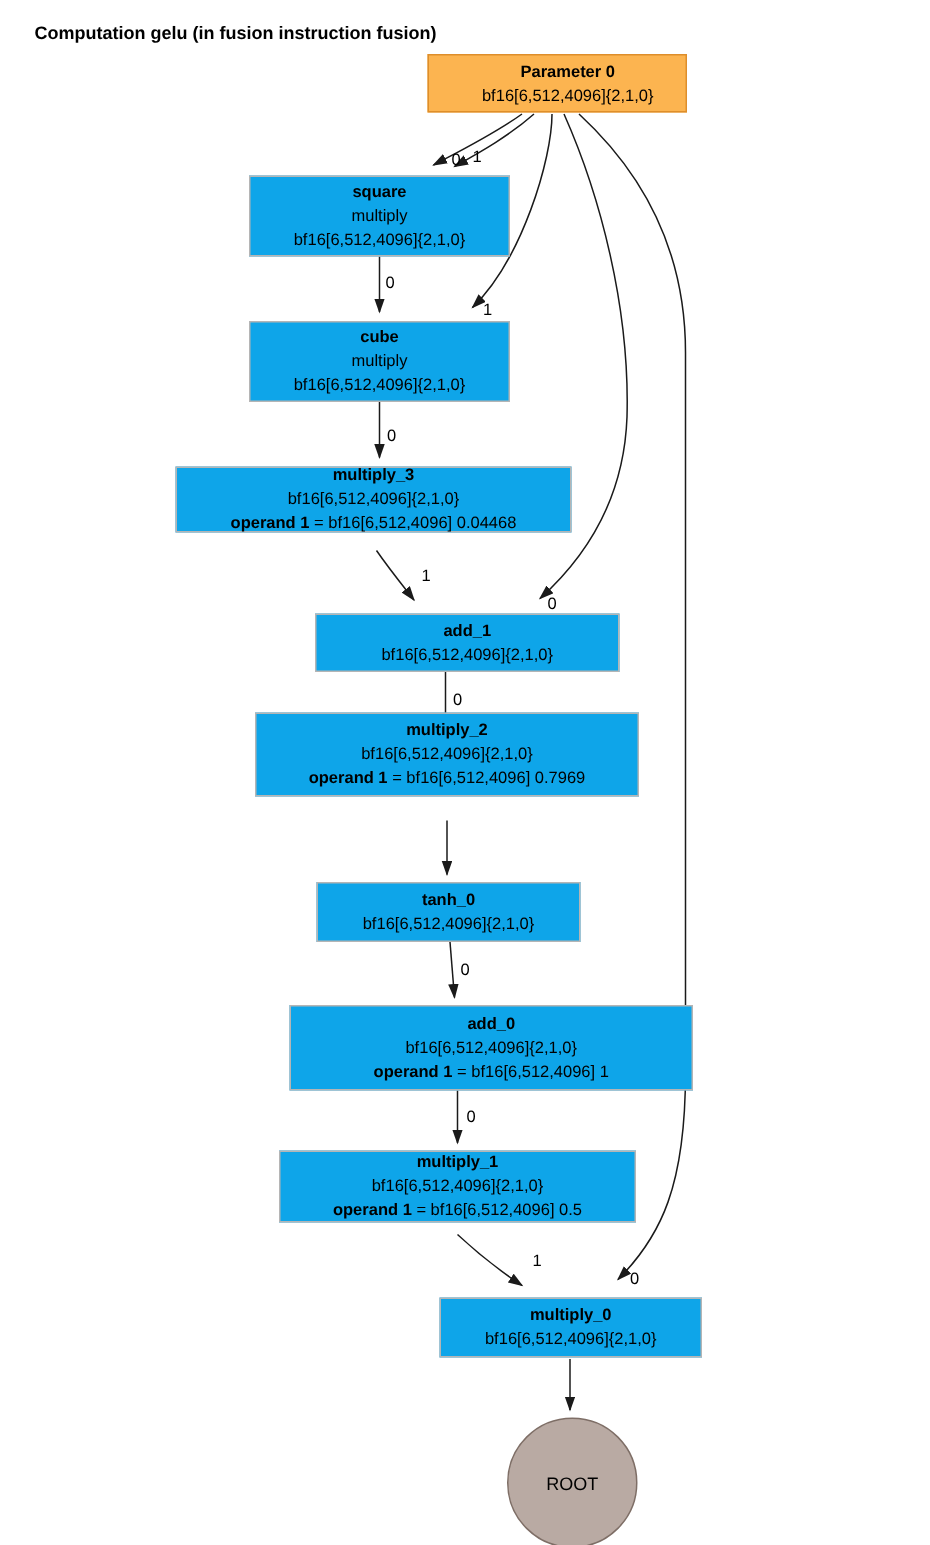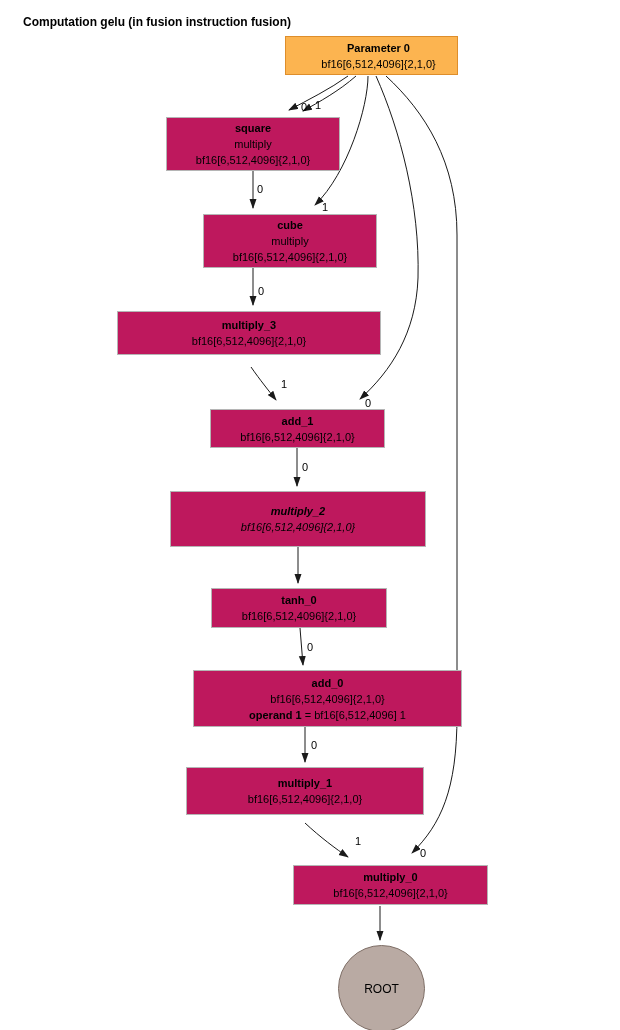--- a/index.html
+++ b/index.html
@@ -6,21 +6,21 @@
   body{
     width:620px;height:1030px;position:relative;background:#ffffff;
     font-family:"Liberation Sans", sans-serif;color:#000;overflow:hidden;
   }
   #graph-title{
     position:absolute;left:0;top:15px;width:560px;text-align:left;
     font-size:12px;font-weight:bold;margin-left:23px;
   }
   svg.edges{position:absolute;left:0;top:0;pointer-events:none;}
   .node{
-    position:absolute;background:#be185d;border:1px solid #b5b5b5;
+    position:absolute;background:#0ea5e9;border:1px solid #b5b5b5;
     box-sizing:border-box;display:flex;flex-direction:column;
     justify-content:center;align-items:center;text-align:center;
     font-size:11px;line-height:16px;white-space:nowrap;
   }
   .node .t{font-weight:bold;}
   .node.param{background:#FCB450;border-color:#DE8E2B;padding-left:14px;}
   .opline b{font-weight:bold;}
   .root-circle{
     position:absolute;border-radius:50%;background:#B9AAA3;border:1px solid #7E6E66;
     box-sizing:border-box;display:flex;align-items:center;justify-content:center;
@@ -61,58 +61,61 @@
   <div class="t">Parameter 0</div>
   <div>bf16[6,512,4096]{2,1,0}</div>
 </div>
 
 <div class="node" style="left:166px;top:117px;width:174px;height:54px;">
   <div class="t">square</div>
   <div>multiply</div>
   <div>bf16[6,512,4096]{2,1,0}</div>
 </div>
 
-<div class="node" style="left:166px;top:214px;width:174px;height:54px;margin-left:37px;">
+<div class="node" style="left:166px;top:214px;width:174px;height:54px;">
   <div class="t">cube</div>
   <div>multiply</div>
   <div>bf16[6,512,4096]{2,1,0}</div>
 </div>
 
 <div class="node" style="left:117px;top:311px;width:264px;height:44px;">
   <div class="t">multiply_3</div>
   <div>bf16[6,512,4096]{2,1,0}</div>
+  <div class="opline"><b>operand 1</b><span> = bf16[6,512,4096] 0.04468</span></div>
 </div>
 
-<div class="node" style="left:210px;top:409px;width:175px;height:39px;text-align:center;">
+<div class="node" style="left:210px;top:409px;width:203px;height:39px;text-align:center;">
   <div class="t">add_1</div>
   <div>bf16[6,512,4096]{2,1,0}</div>
 </div>
 
-<div class="node" style="left:170px;top:491px;width:256px;height:56px;font-style:italic;">
+<div class="node" style="left:170px;top:475px;width:256px;height:56px;">
   <div class="t">multiply_2</div>
   <div>bf16[6,512,4096]{2,1,0}</div>
+  <div class="opline"><b>operand 1</b><span> = bf16[6,512,4096] 0.7969</span></div>
 </div>
 
 <div class="node" style="left:211px;top:588px;width:176px;height:40px;text-align:right;">
   <div class="t">tanh_0</div>
   <div>bf16[6,512,4096]{2,1,0}</div>
 </div>
 
 <div class="node" style="left:193px;top:670px;width:269px;height:57px;">
   <div class="t">add_0</div>
   <div>bf16[6,512,4096]{2,1,0}</div>
   <div class="opline"><b>operand 1</b><span> = bf16[6,512,4096] 1</span></div>
 </div>
 
 <div class="node" style="left:186px;top:767px;width:238px;height:48px;">
   <div class="t">multiply_1</div>
   <div>bf16[6,512,4096]{2,1,0}</div>
+  <div class="opline"><b>operand 1</b><span> = bf16[6,512,4096] 0.5</span></div>
 </div>
 
-<div class="node" style="left:293px;top:865px;width:195px;height:40px;">
+<div class="node" style="left:293px;top:865px;width:175px;height:40px;">
   <div class="t">multiply_0</div>
   <div>bf16[6,512,4096]{2,1,0}</div>
 </div>
 
 <div class="root-circle" style="left:338px;top:945px;width:87px;height:87px;">
   <span>ROOT</span>
 </div>
 
 <span class="elabel" style="left:301px;top:101px;">0</span>
 <span class="elabel" style="left:315px;top:99px;">1</span>

